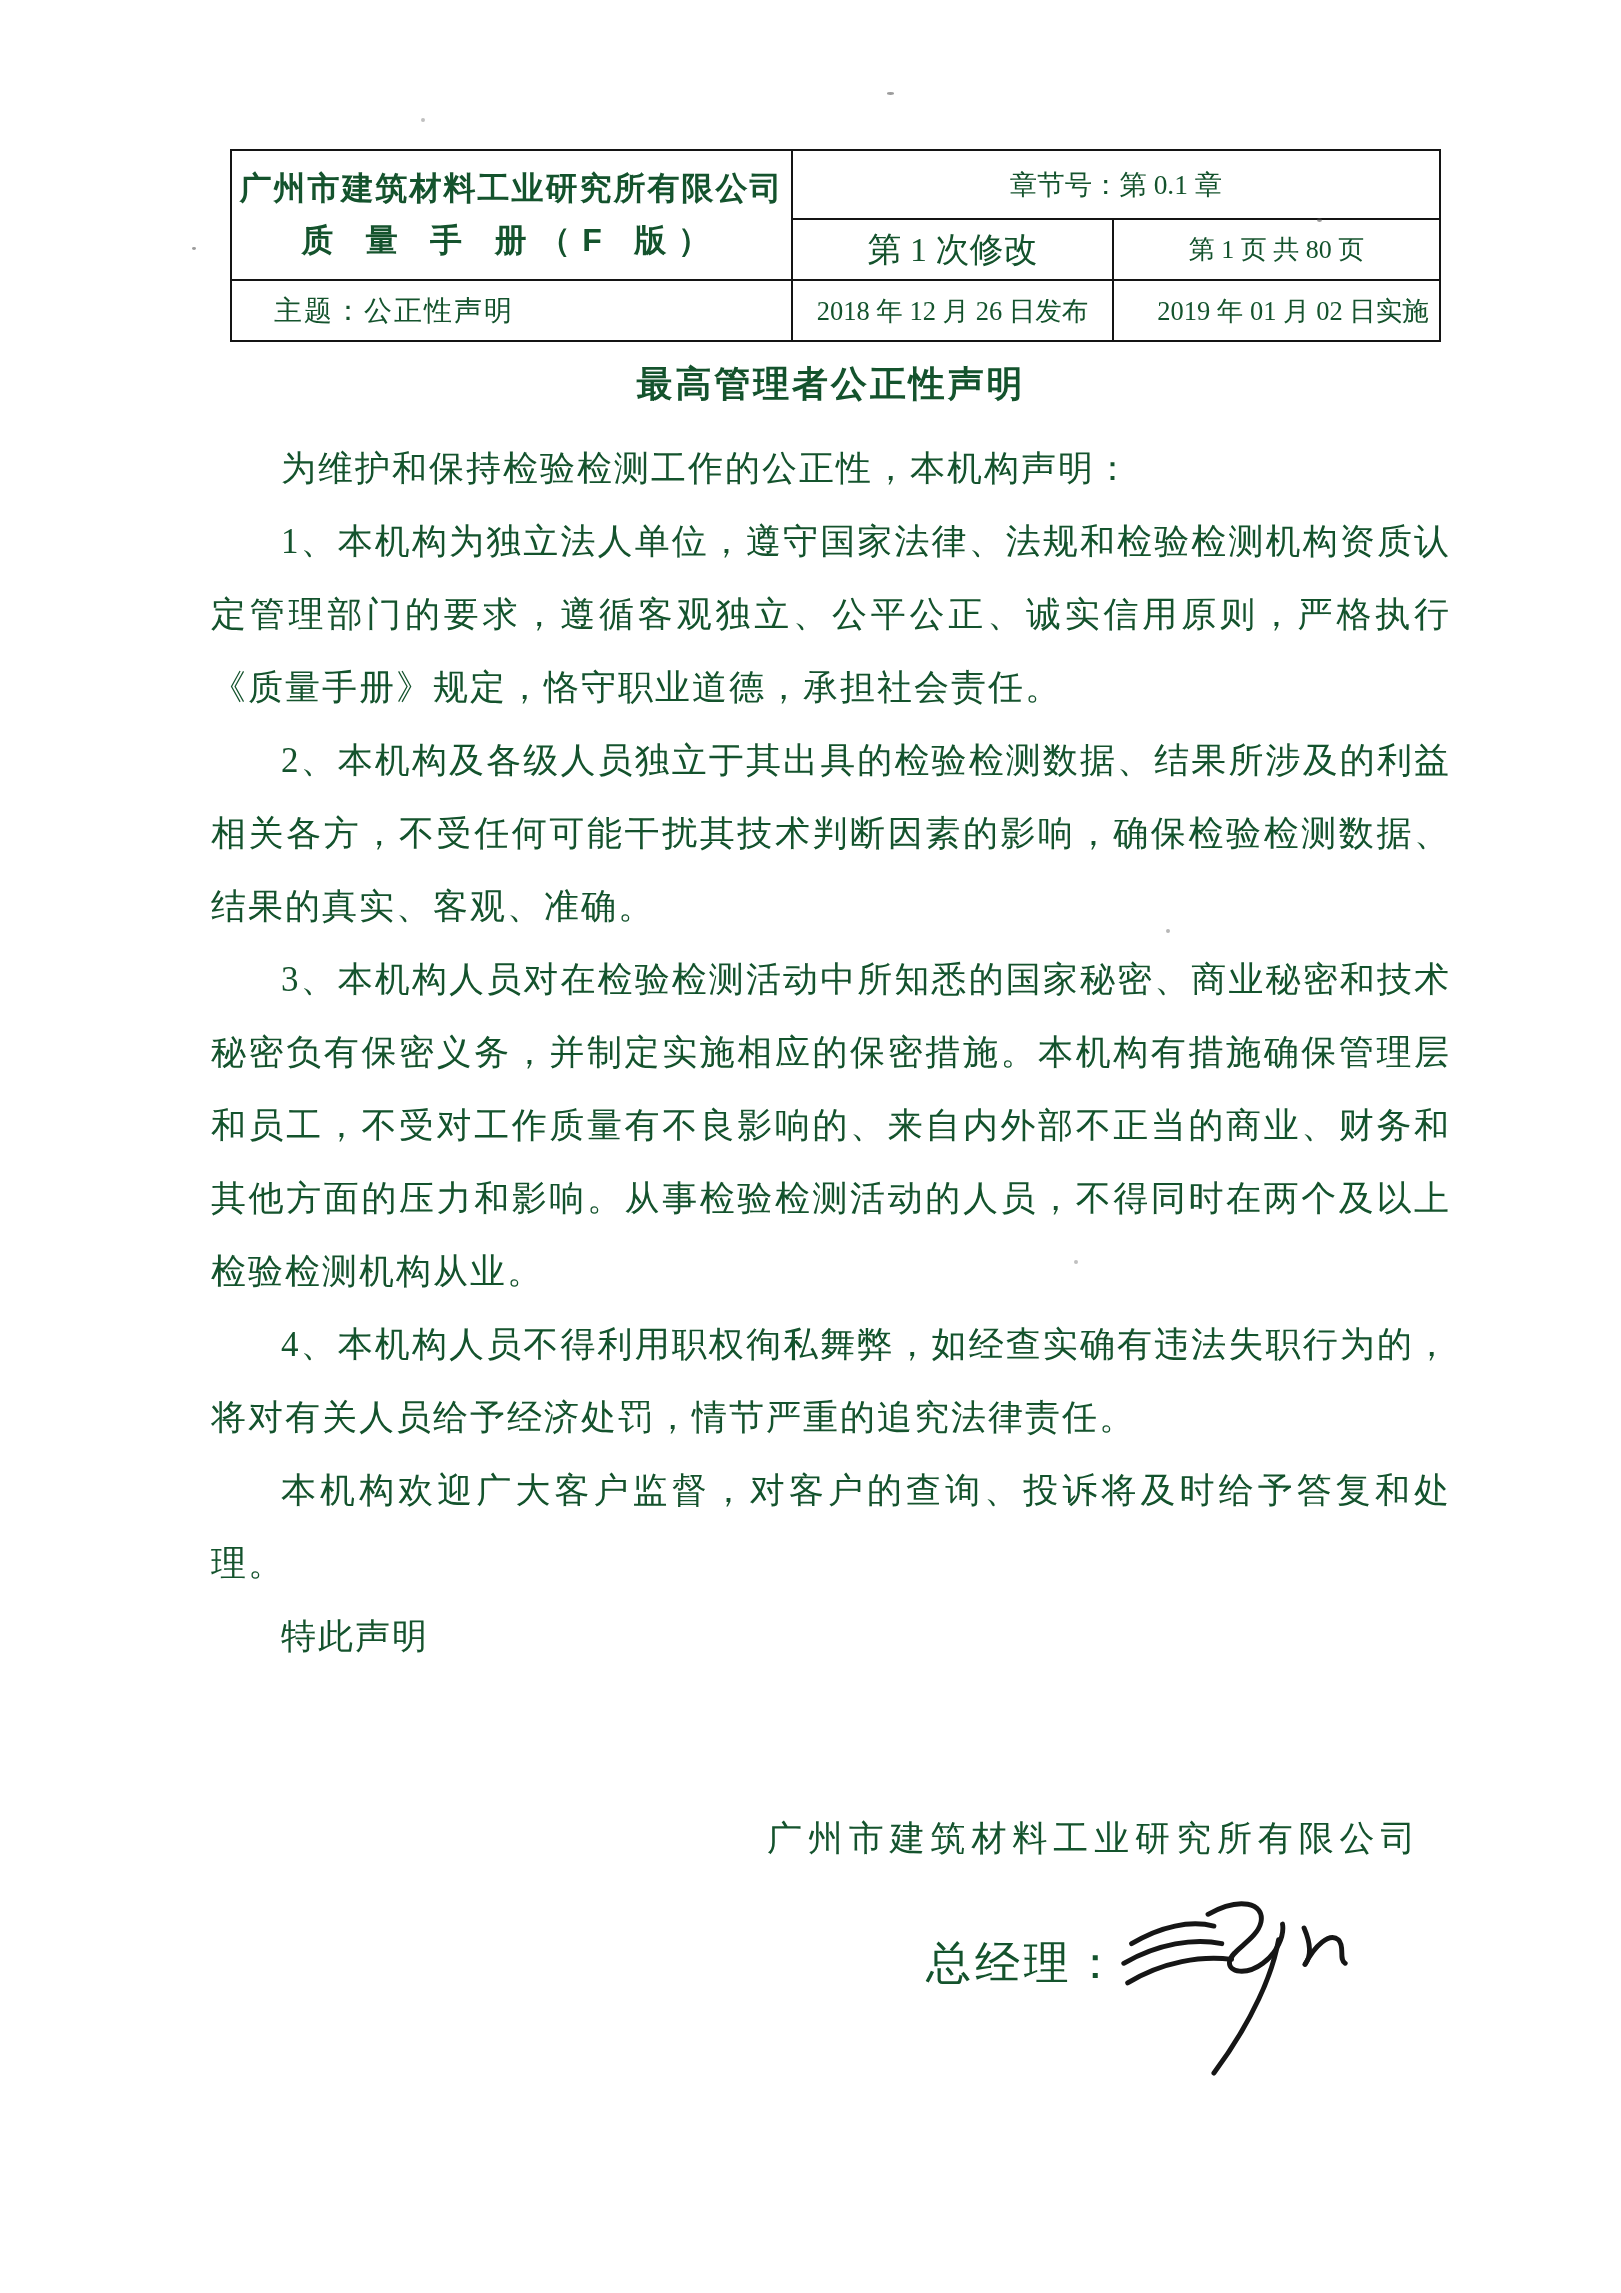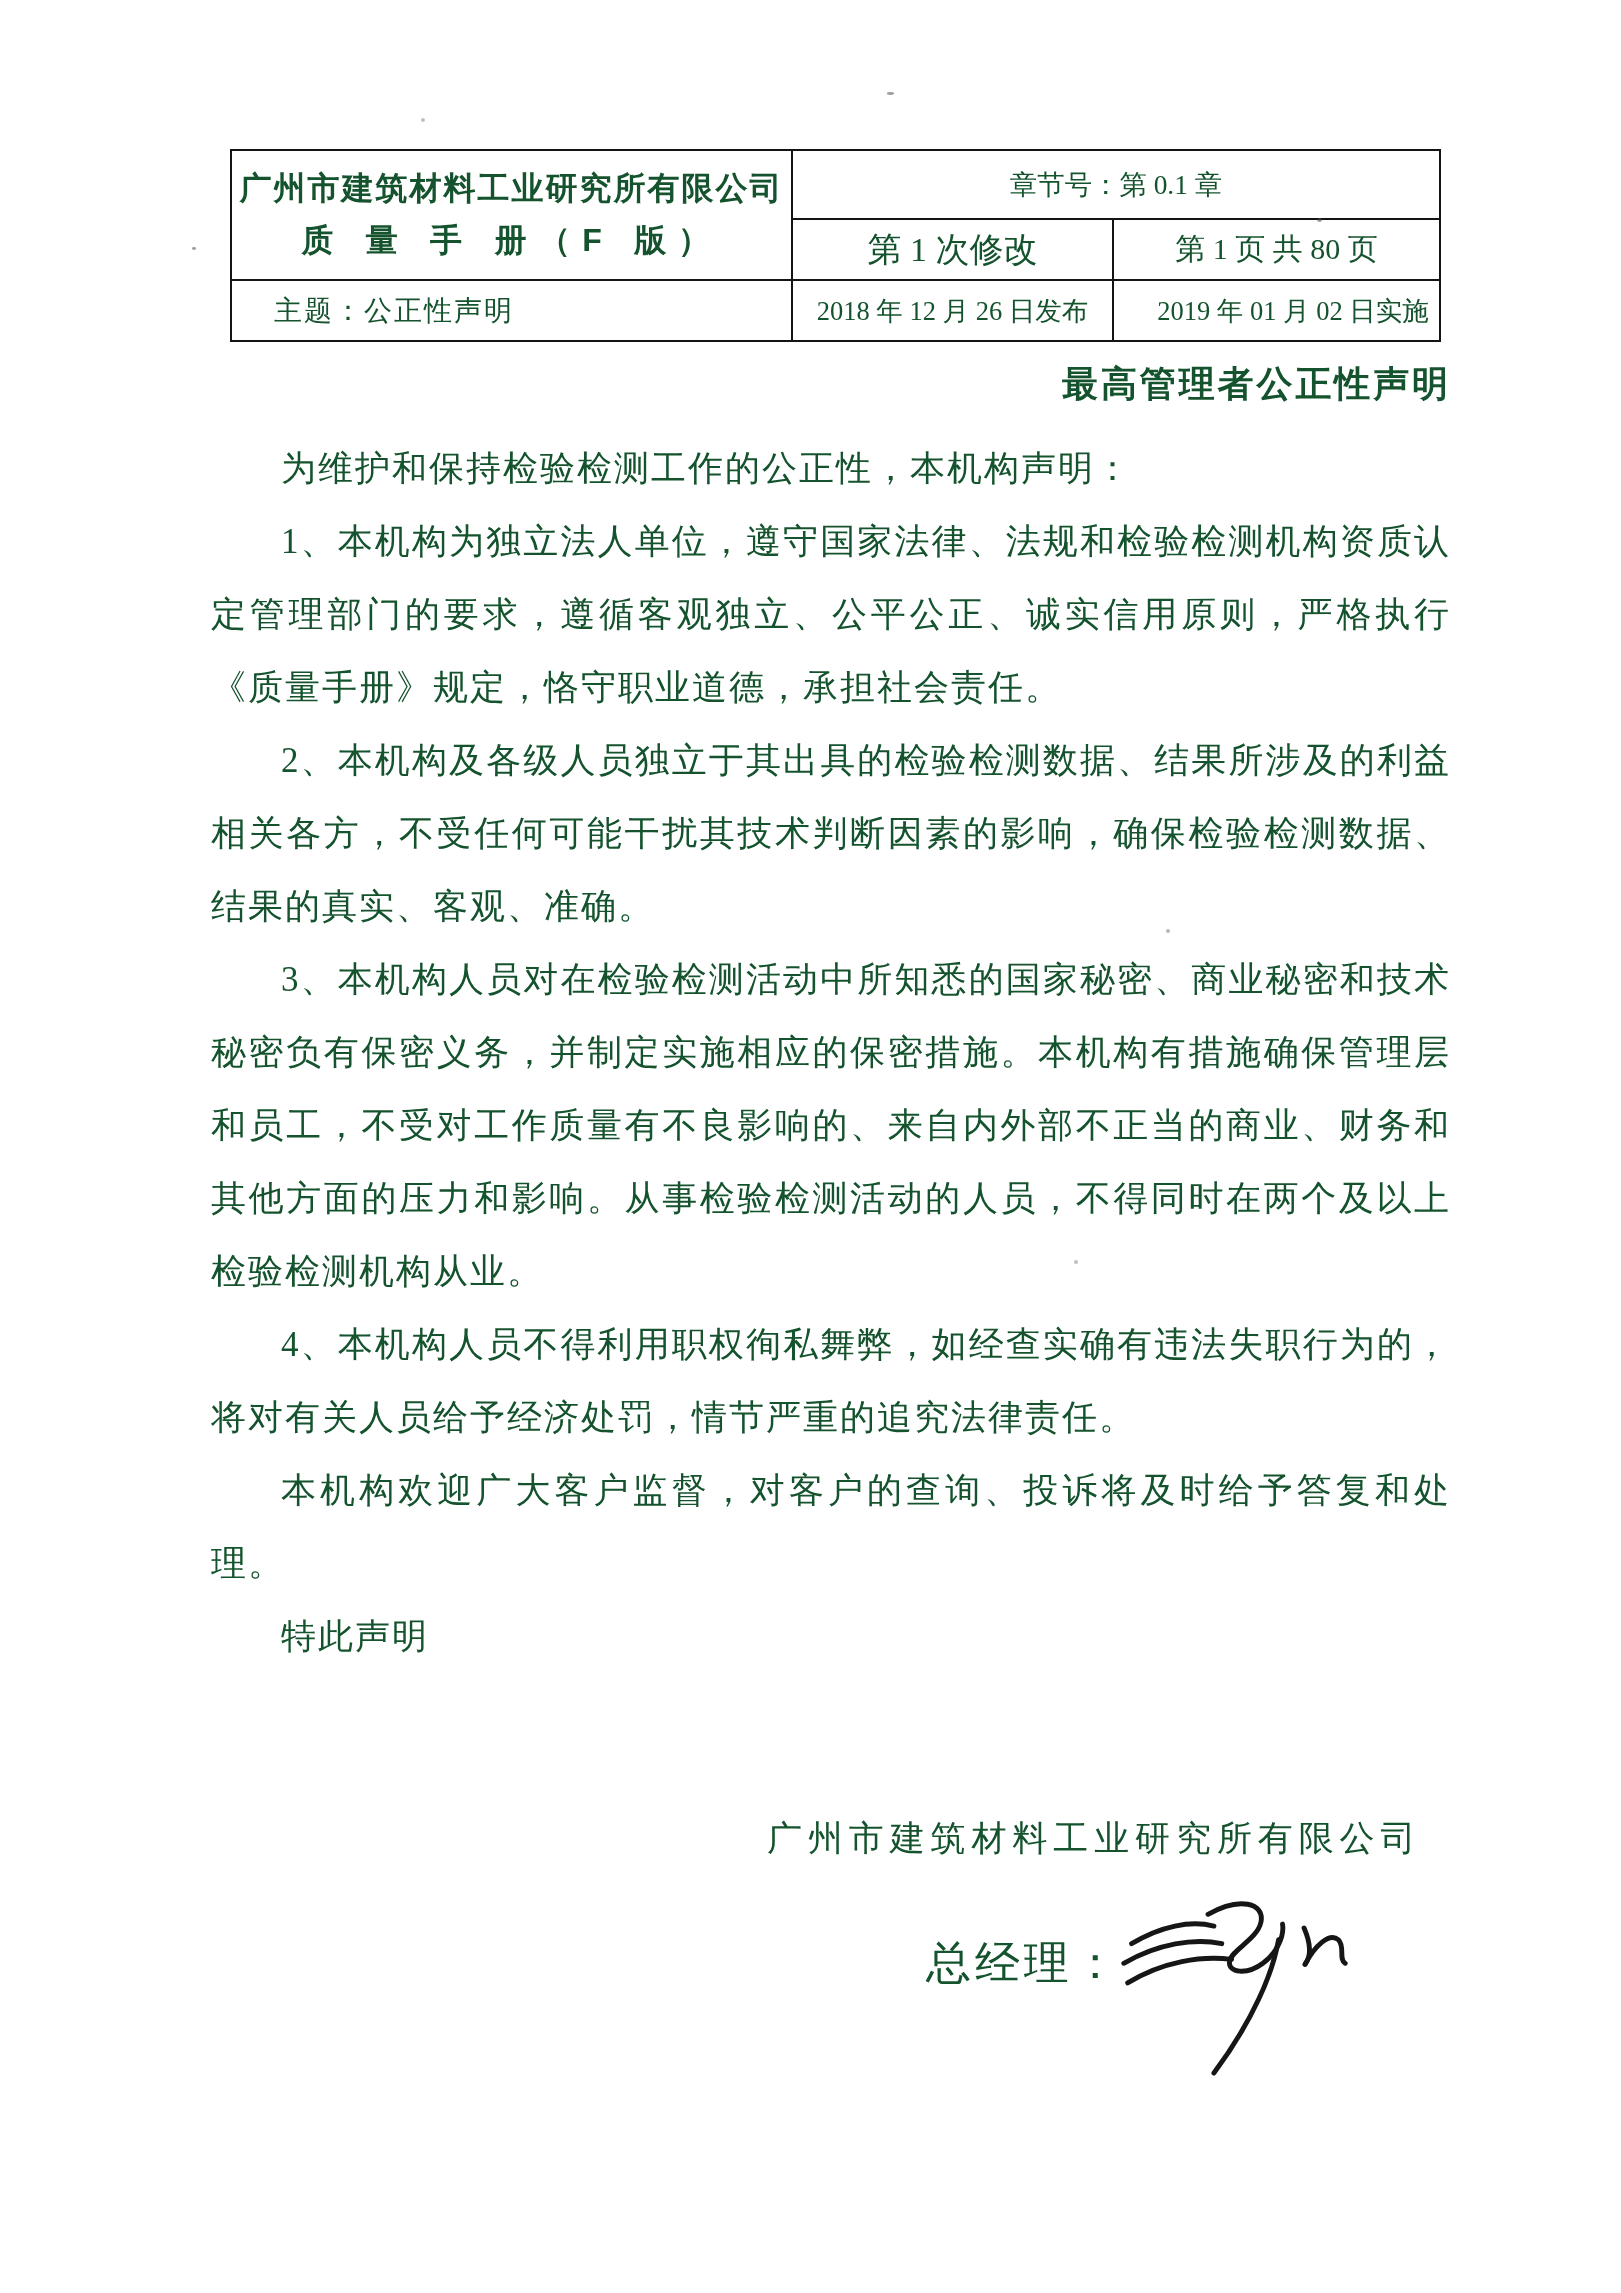--- a/index.html
+++ b/index.html
@@ -37,21 +37,21 @@
     font-weight: bold;
   }
   .company-line1 { font-size: 32px; letter-spacing: 2px; }
   .company-line2 { font-size: 32px; letter-spacing: 11.8px; }
   .cell-chapter {
     grid-column: 2 / 4; grid-row: 1;
     border-bottom: 2px solid #141414;
     font-size: 27.4px;
   }
   .cell-revision { grid-column: 2; grid-row: 2; border-right: 2px solid #141414; font-size: 34px; }
-  .cell-pages   { grid-column: 3; grid-row: 2; font-size: 30px; border-radius: 9px; }
+  .cell-pages   { grid-column: 3; grid-row: 2; font-size: 26px; border-radius: 9px; }
   .cell-subject {
     grid-column: 1; grid-row: 3;
     border-top: 2.9px solid #141414;
     border-right: 2px solid #141414;
     justify-content: flex-start;
     padding-left: 42px;
     font-size: 28px;
     letter-spacing: 2px;
   }
   .cell-issue { grid-column: 2; grid-row: 3; border-top: 2.9px solid #141414; border-right: 2px solid #141414; font-size: 26.5px; }
@@ -62,21 +62,21 @@
     position: absolute;
     left: 211px;
     top: 355px;
     width: 1240px;
     font-size: 35px;
     letter-spacing: 2px;
     line-height: 73px;
     text-align: justify;
   }
   .doc-title {
-    text-align: right;
+    text-align: center;
     font-weight: bold;
     font-size: 36px;
     letter-spacing: 2.9px;
     line-height: 59px;
     margin-bottom: 17.6px;
   }
   .para { text-indent: 2em; }
 
   
   .sig-company {

